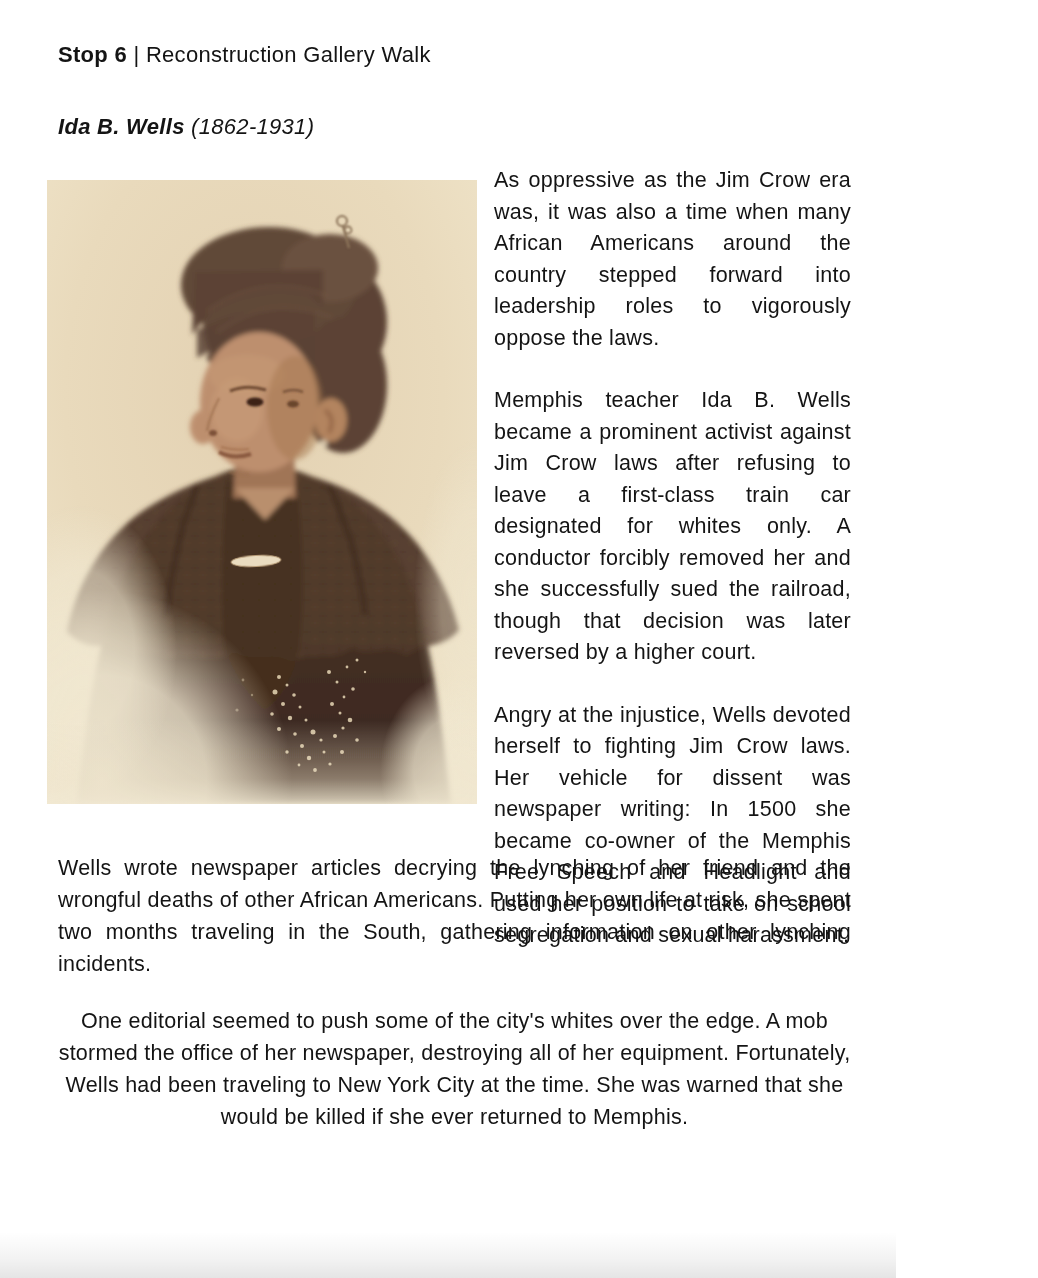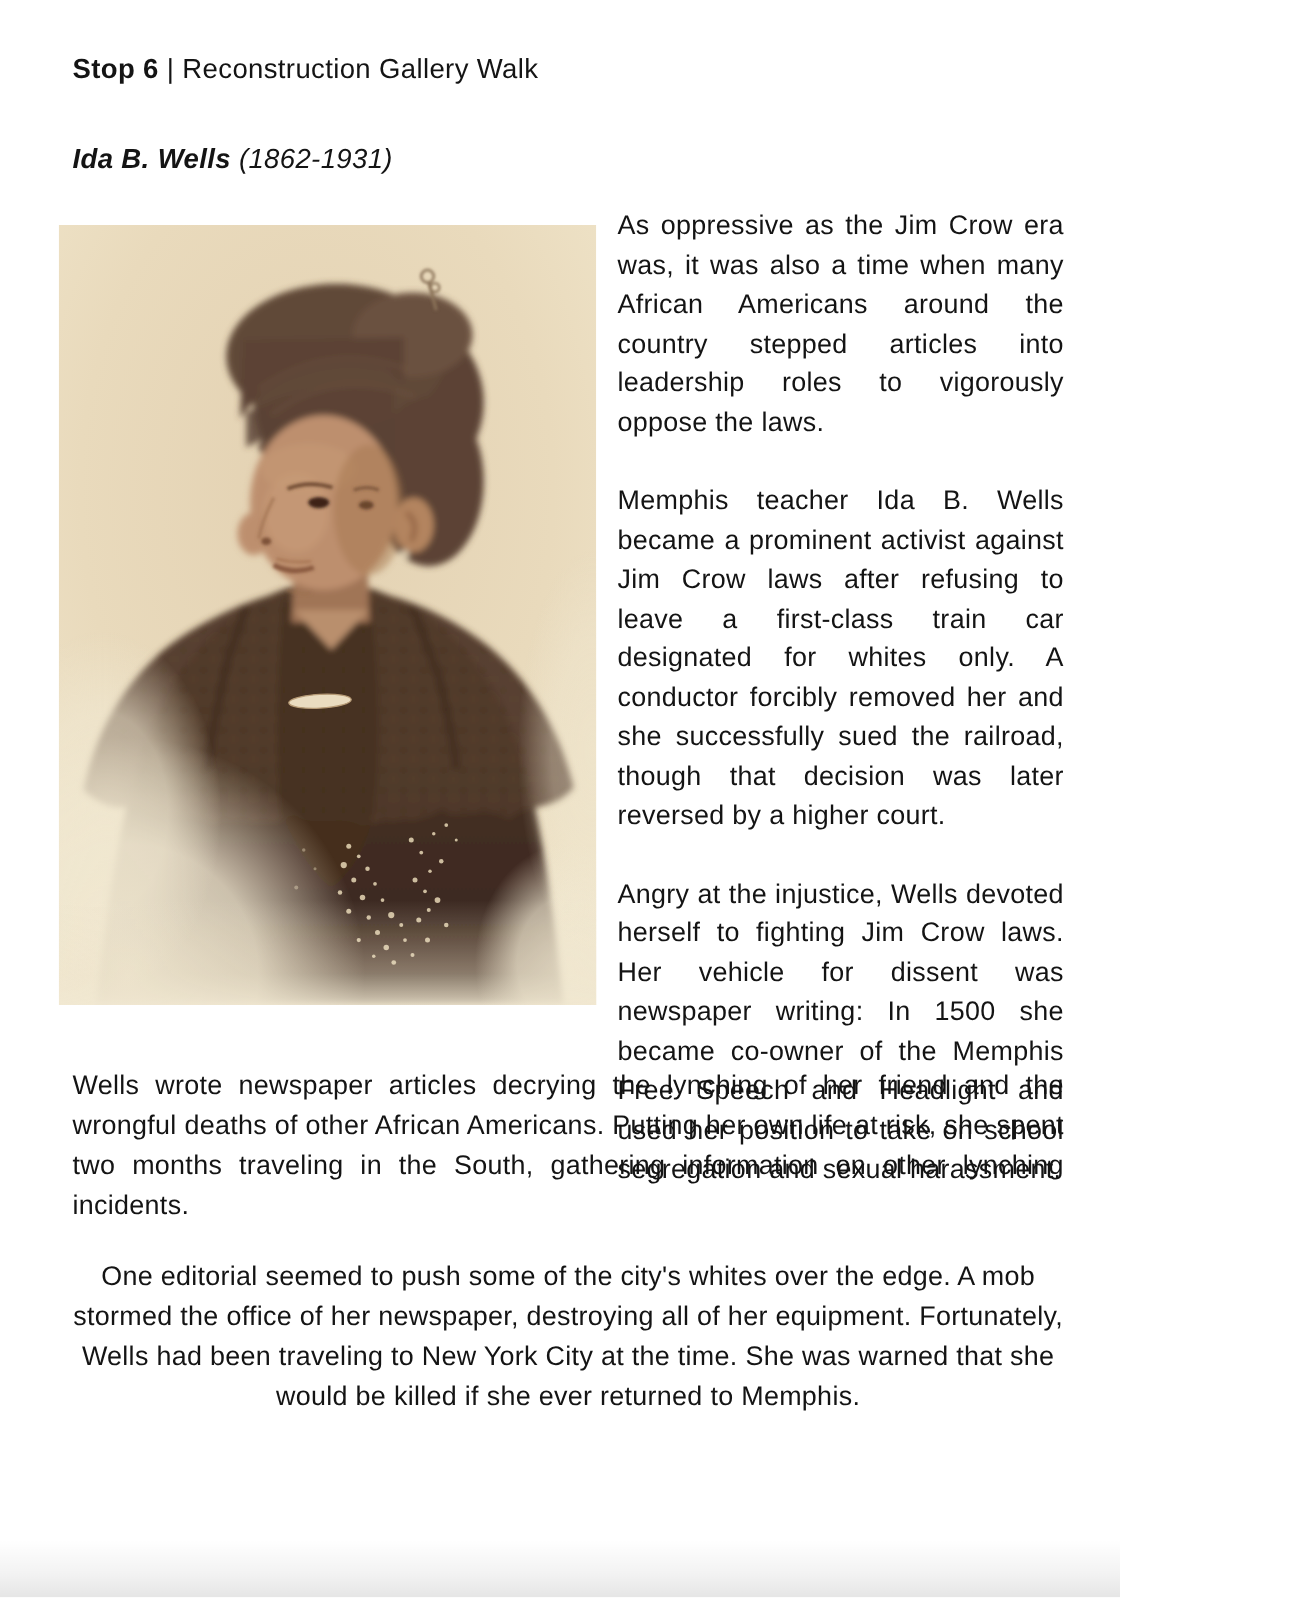--- a/index.html
+++ b/index.html
@@ -229,21 +229,21 @@
 
         <circle cx="55" cy="600" r="190" fill="url(#fadeRad)"></circle>
         <ellipse cx="35" cy="470" rx="95" ry="145" fill="url(#fadeRad)" opacity="0.8"></ellipse>
         <rect x="0" y="540" width="430" height="84" fill="url(#bottomFade)"></rect>
         <ellipse cx="408" cy="590" rx="75" ry="95" fill="url(#fadeRad)" opacity="0.85"></ellipse>
         <ellipse cx="427" cy="420" rx="60" ry="160" fill="url(#fadeRad)" opacity="0.5"></ellipse>
       </svg>
     </figure>
 
     <div class="side-col">
-      <p>As oppressive as the Jim Crow era was, it was also a time when many African Americans around the country stepped articles into leadership roles to vigorously oppose the laws.</p>
+      <p>As oppressive as the Jim Crow era was, it was also a time when many African Americans around the country stepped forward into leadership roles to vigorously oppose the laws.</p>
       <p>Memphis teacher Ida B. Wells became a prominent activist against Jim Crow laws after refusing to leave a first-class train car designated for whites only. A conductor forcibly removed her and she successfully sued the railroad, though that decision was later reversed by a higher court.</p>
       <p>Angry at the injustice, Wells devoted herself to fighting Jim Crow laws. Her vehicle for dissent was newspaper writing: In 1500 she became co-owner of the Memphis Free Speech and Headlight and used her position to take on school segregation and sexual harassment.</p>
     </div>
   </div>
 
   <div class="full-col">
     <p>Wells wrote newspaper articles decrying the lynching of her friend and the wrongful deaths of other African Americans. Putting her own life at risk, she spent two months traveling in the South, gathering information on other lynching incidents.</p>
     <p class="ragged">One editorial seemed to push some of the city's whites over the edge. A mob stormed the office of her newspaper, destroying all of her equipment. Fortunately, Wells had been traveling to New York City at the time. She was warned that she would be killed if she ever returned to Memphis.</p>
   </div>
 

